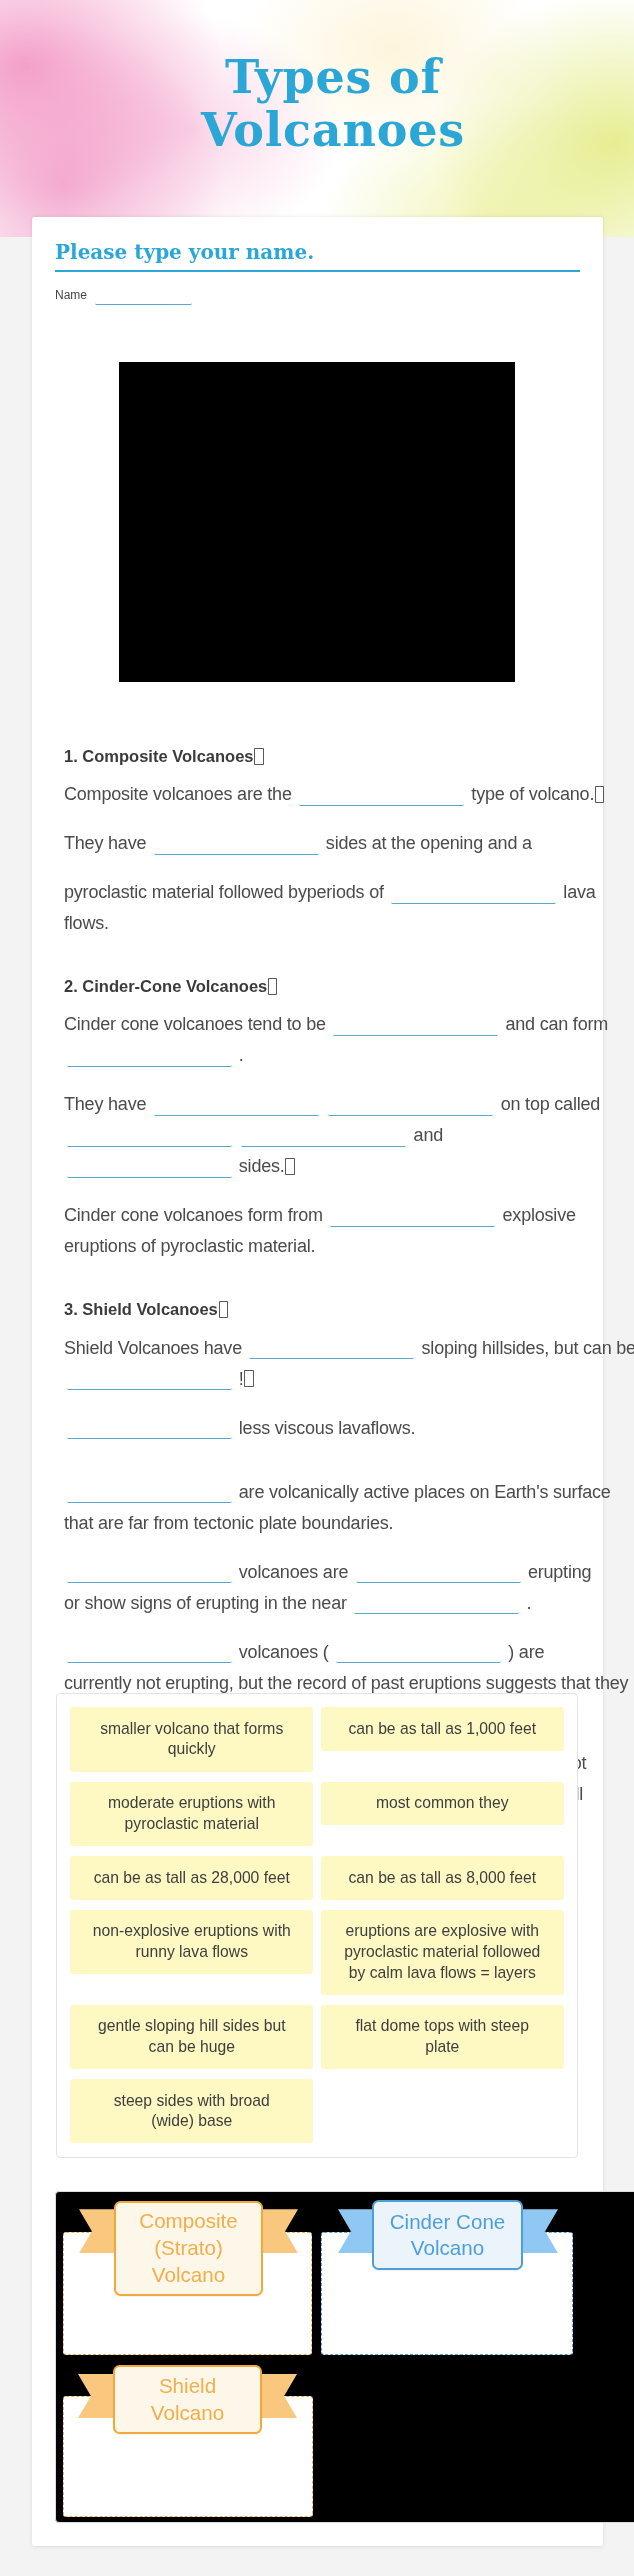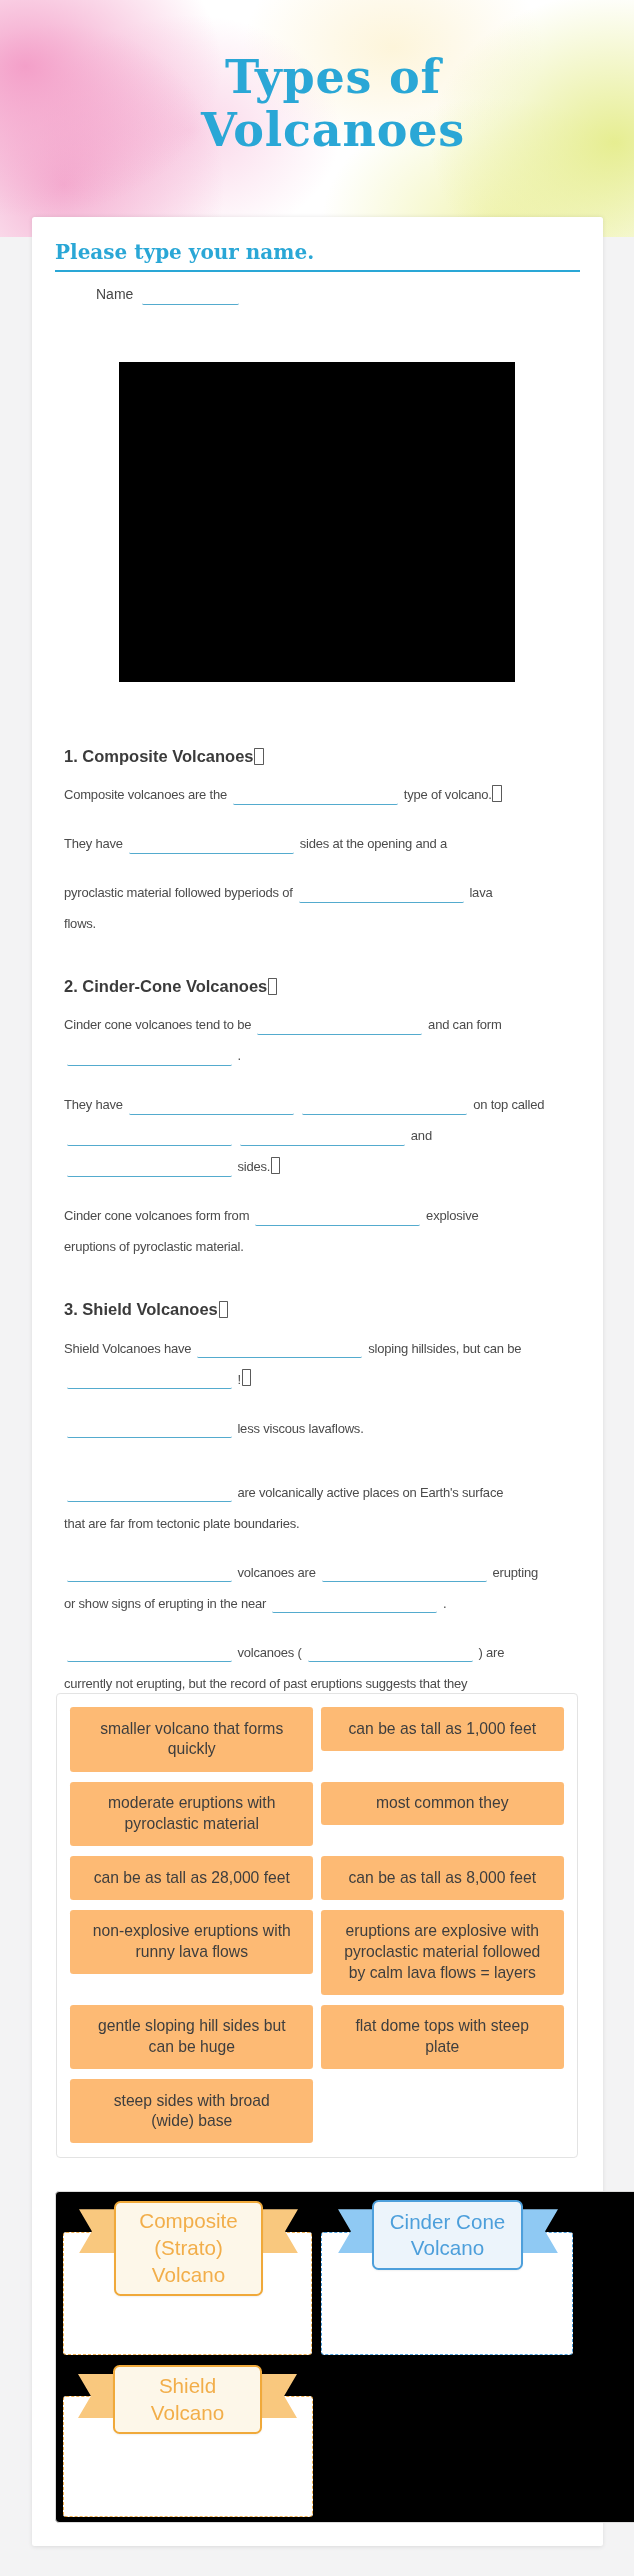--- a/index.html
+++ b/index.html
@@ -28,47 +28,47 @@
   .card{
     position:absolute;left:32px;top:217px;width:571px;height:2329px;
     background:#ffffff;border-radius:2.5px;box-shadow:0 0.8px 4.1px rgba(0,0,0,.10);
   }
   
   .name-heading{
     position:absolute;left:55px;top:240px;
     font-family:"DejaVu Serif",serif;font-weight:700;font-size:20px;color:#2aa7d6;
   }
   .divider{position:absolute;left:55px;top:270px;width:525px;height:1.7px;background:#2aa7d6;}
-  .name-row{position:absolute;left:55px;top:284px;font-size:14px;color:#474747;white-space:pre;margin-left:41px;}
+  .name-row{position:absolute;left:55px;top:284px;font-size:12px;color:#474747;white-space:pre;}
   .blank{
     display:inline-block;width:165px;height:20px;vertical-align:-5.8px;
     border-bottom:1.7px solid #54abce;border-radius:1.7px;margin:0 2.5px;
   }
   .name-row .blank{width:97px;margin-left:8.3px;}
   
   .video{position:absolute;left:119px;top:362px;width:396px;height:320px;background:#000;}
   
   .questions{position:absolute;left:64px;top:747px;width:537px;}
   .q-heading{font-weight:bold;font-size:16.5px;color:#3b3b3b;margin:38px 0 13.2px 0;white-space:pre;}
   .q-block:first-child .q-heading{margin-top:0;}
   .q-para{margin:0 0 18px 0;}
-  .q-line{font-size:13px;line-height:31px;color:#4b4b4b;white-space:pre;letter-spacing:-0.2px;}
+  .q-line{font-size:18px;line-height:31px;color:#4b4b4b;white-space:pre;letter-spacing:-0.2px;}
   .gap-top{margin-top:33px;}
   .tofu{
     display:inline-block;width:7.4px;height:15px;border:1.2px solid #5a5a5a;
     vertical-align:-2.5px;margin:0 0.8px;border-radius:0.8px;
   }
   
   .word-bank{
     position:absolute;left:56px;top:1693px;width:522px;box-sizing:border-box;
     background:#fff;border:0.8px solid #e3e3e3;border-radius:4.1px;padding:13.2px;
     display:grid;grid-template-columns:1fr 1fr;gap:10px 7.4px;align-items:start;
   }
   .tile{
-    background:#fdba74;border-radius:3.3px;padding:11.6px 20px;box-sizing:border-box;
+    background:#fef9c3;border-radius:3.3px;padding:11.6px 20px;box-sizing:border-box;
     font-size:15.7px;line-height:20.6px;color:#3e3e3e;text-align:center;
   }
   
   .match{
     position:absolute;left:55px;top:2191px;width:596px;height:332px;box-sizing:border-box;
     background:#000000;border:0.8px solid #dcdcdc;border-radius:4px;
   }
   .zone{position:absolute;z-index:1;background:#fff;border:1.7px dashed;border-radius:3.3px;box-sizing:border-box;}
   .g1 .zone{left:6.6px;top:40px;width:249px;height:123px;border-color:#efae4e;}
   .g2 .zone{left:265px;top:40px;width:252px;height:123px;border-color:#4d9fdb;}

